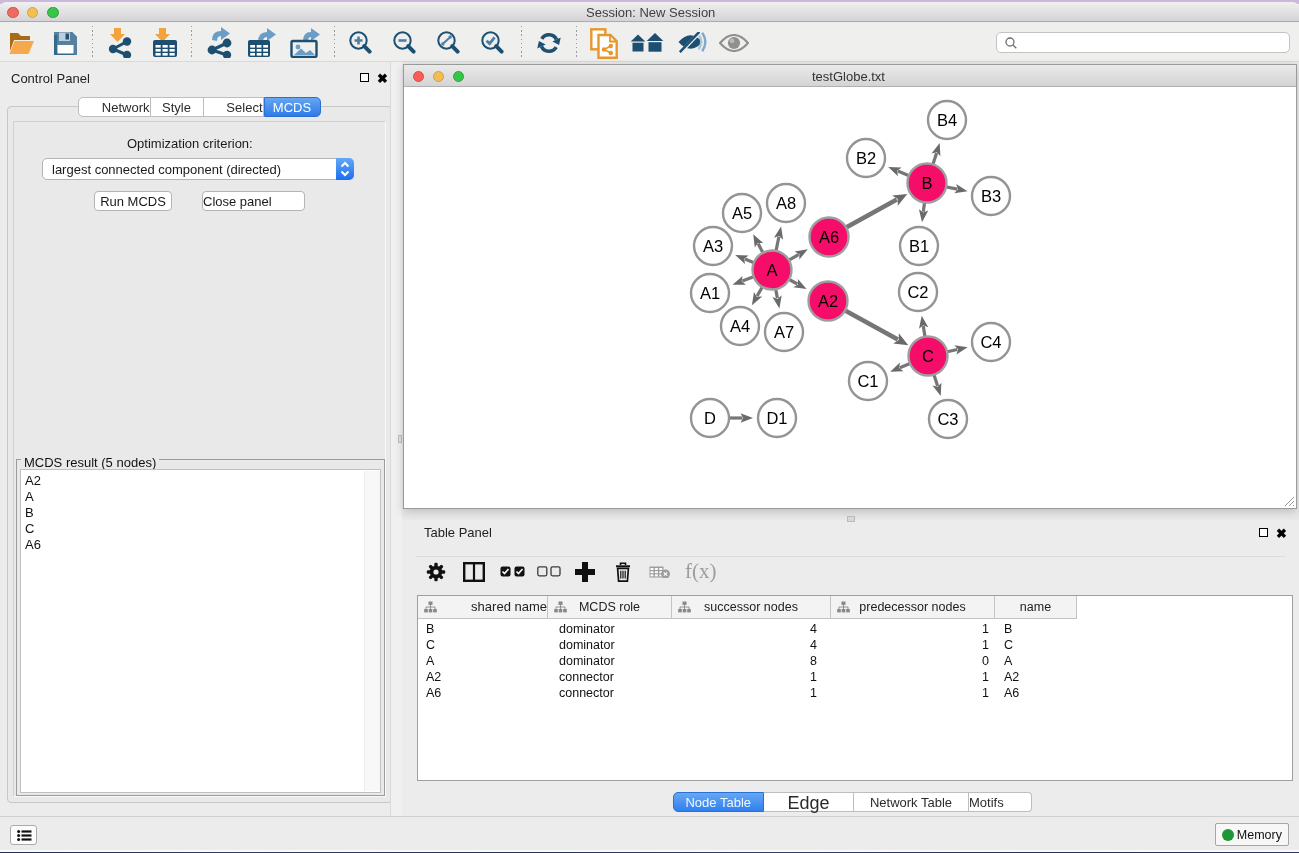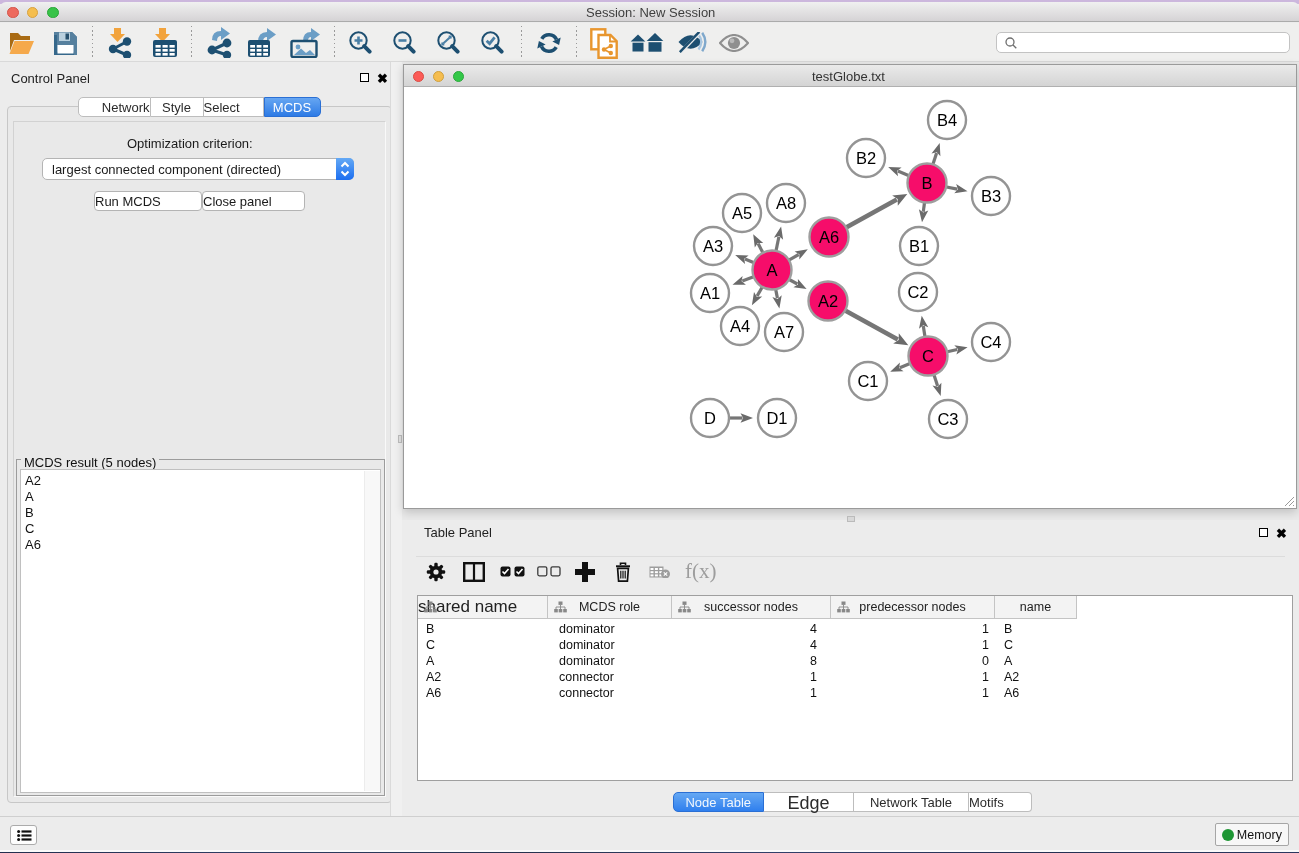--- a/index.html
+++ b/index.html
@@ -141,28 +141,28 @@
   </div>
 <div class="abs" style="left:0;top:62px;width:392px;height:758px;background:#ececec">
     <div class="abs" style="left:11px;top:9px;font-size:13px;color:#222">Control Panel</div>
     <div class="abs" style="left:360px;top:11px;width:9px;height:9px;border:1.5px solid #000;background:#fff"></div>
     <div class="abs" style="left:377px;top:9px;font-size:13px;font-weight:bold;color:#000">✖</div>
     <div class="abs" style="left:7px;top:44px;width:385px;height:697px;background:#e9e9e9;border:1px solid #c7c7c7;border-radius:4px"></div>
     <div class="abs" style="left:13px;top:59px;width:373px;height:676px;border:1px solid #d2d2d2;border-right-color:#f9f9f9;border-bottom-color:#f9f9f9"></div>
     <div class="abs" style="left:77.5px;top:34.5px;width:244px;height:20px">
       <div class="abs" style="left:0px;top:0;width:73px;height:20px;background:#fff;border:1px solid #bdbdbd;border-radius:5px 0 0 5px;color:#2b2b2b;font-size:13px;text-align:right;line-height:19px">Network</div>
       <div class="abs" style="left:73px;top:0;width:53px;height:20px;background:#fff;border:1px solid #bdbdbd;border-left:none;border-radius:0;color:#2b2b2b;font-size:13px;text-align:center;line-height:19px">Style</div>
-      <div class="abs" style="left:126px;top:0;width:60px;height:20px;background:#fff;border:1px solid #bdbdbd;border-left:none;border-radius:0;color:#2b2b2b;font-size:13px;text-align:left;line-height:19px">Select</div>
+      <div class="abs" style="left:126px;top:0;width:60px;height:20px;background:#fff;border:1px solid #bdbdbd;border-left:none;border-radius:0;color:#2b2b2b;font-size:13px;text-align:right;line-height:19px">Select</div>
       <div class="abs" style="left:186px;top:0;width:57px;height:20px;background:linear-gradient(#66a6f2,#2e7be5);border:1px solid #2a6fd4;border-radius:0 5px 5px 0;color:#fff;font-size:13px;text-align:center;line-height:19px">MCDS</div>
     </div>
     <div class="abs" style="left:127px;top:74px;font-size:13px;color:#1a1a1a">Optimization criterion:</div>
     <div class="abs" style="left:42px;top:96px;width:312px;height:22px;background:#fff;border:1px solid #b4b4b4;border-radius:5px;font-size:13px;color:#1a1a1a;line-height:21px;padding-left:9px">largest connected component (directed)<div class="abs" style="right:-1px;top:-1px;width:18px;height:22px;background:linear-gradient(#64a9f5,#1c6ef0);border-radius:0 5px 5px 0"><svg width="18" height="22" viewBox="0 0 18 22">
           <path d="M5.5 8.5 L9 5 L12.5 8.5 M5.5 13.5 L9 17 L12.5 13.5" stroke="#fff" stroke-width="2" fill="none"></path>
         </svg></div></div>
-    <div class="abs" style="left:94px;top:129px;width:108px;height:20px;background:#fff;border:1px solid #b4b4b4;border-radius:4px;font-size:13px;color:#1a1a1a;text-align:left;line-height:19px">Run MCDS</div>
+    <div class="abs" style="left:94px;top:129px;width:78px;height:20px;background:#fff;border:1px solid #b4b4b4;border-radius:4px;font-size:13px;color:#1a1a1a;text-align:center;line-height:19px">Run MCDS</div>
     <div class="abs" style="left:202px;top:129px;width:103px;height:20px;background:#fff;border:1px solid #b4b4b4;border-radius:4px;font-size:13px;color:#1a1a1a;text-align:left;line-height:19px">Close panel</div>
     <div class="abs" style="left:16px;top:397px;width:369px;height:337px;border:1px solid #9c9c9c"></div>
     <div class="abs" style="left:21px;top:393px;background:#e9e9e9;padding:0 3px;font-size:13px;color:#111">MCDS result (5 nodes)</div>
     <div class="abs" style="left:20px;top:407px;width:361px;height:324px;background:#fff;border:1px solid #c0c0c0">
       <div class="abs" style="left:343px;top:1px;width:16px;height:320px;background:#f8f8f8;border-left:1px solid #ececec"></div>
       <div style="font-size:13px;color:#111;padding:3px 0 0 4px;line-height:16px">A2<br>A<br>B<br>C<br>A6</div>
     </div>
   </div>
 <div class="abs" style="left:390px;top:62px;width:13px;height:758px;background:#f0f0f0;border-left:1px solid #dadada"></div>
 <div class="abs" style="left:397.5px;top:434.5px;width:4px;height:8px;background:#e2e2e2;border:1px solid #bdbdbd"></div>
@@ -320,21 +320,21 @@
     <div class="abs" style="left:15px;top:75px;width:876px;height:186px;background:#fff;border:1px solid #9f9f9f">
       <div class="abs" style="left:0;top:0;width:659px;height:23px;background:#f3f3f3;border-bottom:1px solid #c4c4c4">
         <div class="abs" style="left:0px;top:0;width:130px;height:23px;border-right:1px solid #c4c4c4">
           <svg style="position:absolute;left:6px;top:5px" width="13" height="12" viewBox="0 0 13 12">
             <rect x="4.5" y="0.5" width="4" height="3.4" fill="#888"></rect>
             <rect x="0.2" y="8" width="3.6" height="3.4" fill="#888"></rect>
             <rect x="4.7" y="8" width="3.6" height="3.4" fill="#888"></rect>
             <rect x="9.2" y="8" width="3.6" height="3.4" fill="#888"></rect>
             <path d="M6.5 4 L6.5 6 M2 8 L2 6 L11 6 L11 8 M6.5 6 L6.5 8" stroke="#888" stroke-width="0.9" fill="none"></path>
           </svg>
-          <div style="text-align:left;font-size:17px;color:#222;line-height:22px">shared name</div>
+          <div style="text-align:right;font-size:13px;color:#222;line-height:22px">shared name</div>
         </div>
         <div class="abs" style="left:130px;top:0;width:124px;height:23px;border-right:1px solid #c4c4c4">
           <svg style="position:absolute;left:6px;top:5px" width="13" height="12" viewBox="0 0 13 12">
             <rect x="4.5" y="0.5" width="4" height="3.4" fill="#888"></rect>
             <rect x="0.2" y="8" width="3.6" height="3.4" fill="#888"></rect>
             <rect x="4.7" y="8" width="3.6" height="3.4" fill="#888"></rect>
             <rect x="9.2" y="8" width="3.6" height="3.4" fill="#888"></rect>
             <path d="M6.5 4 L6.5 6 M2 8 L2 6 L11 6 L11 8 M6.5 6 L6.5 8" stroke="#888" stroke-width="0.9" fill="none"></path>
           </svg>
           <div style="text-align:center;font-size:12.5px;color:#222;line-height:22px">MCDS role</div>

